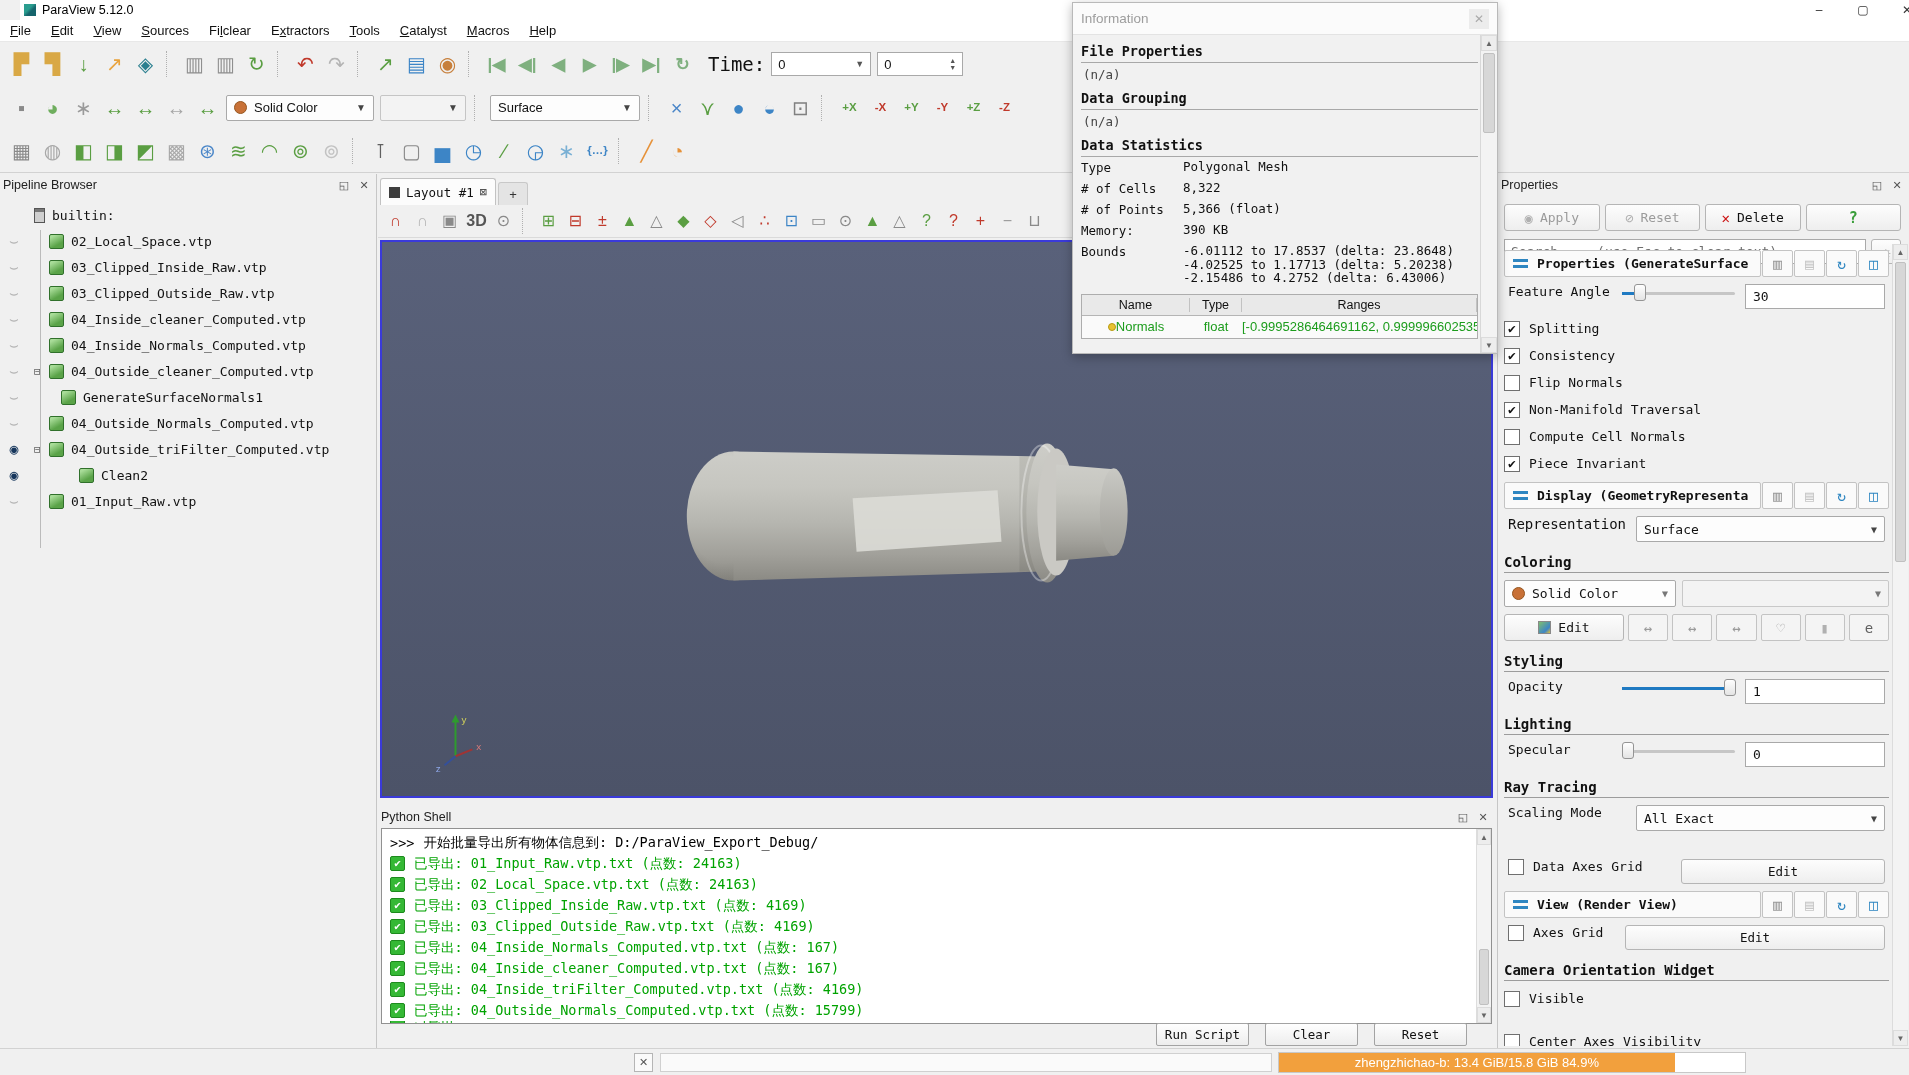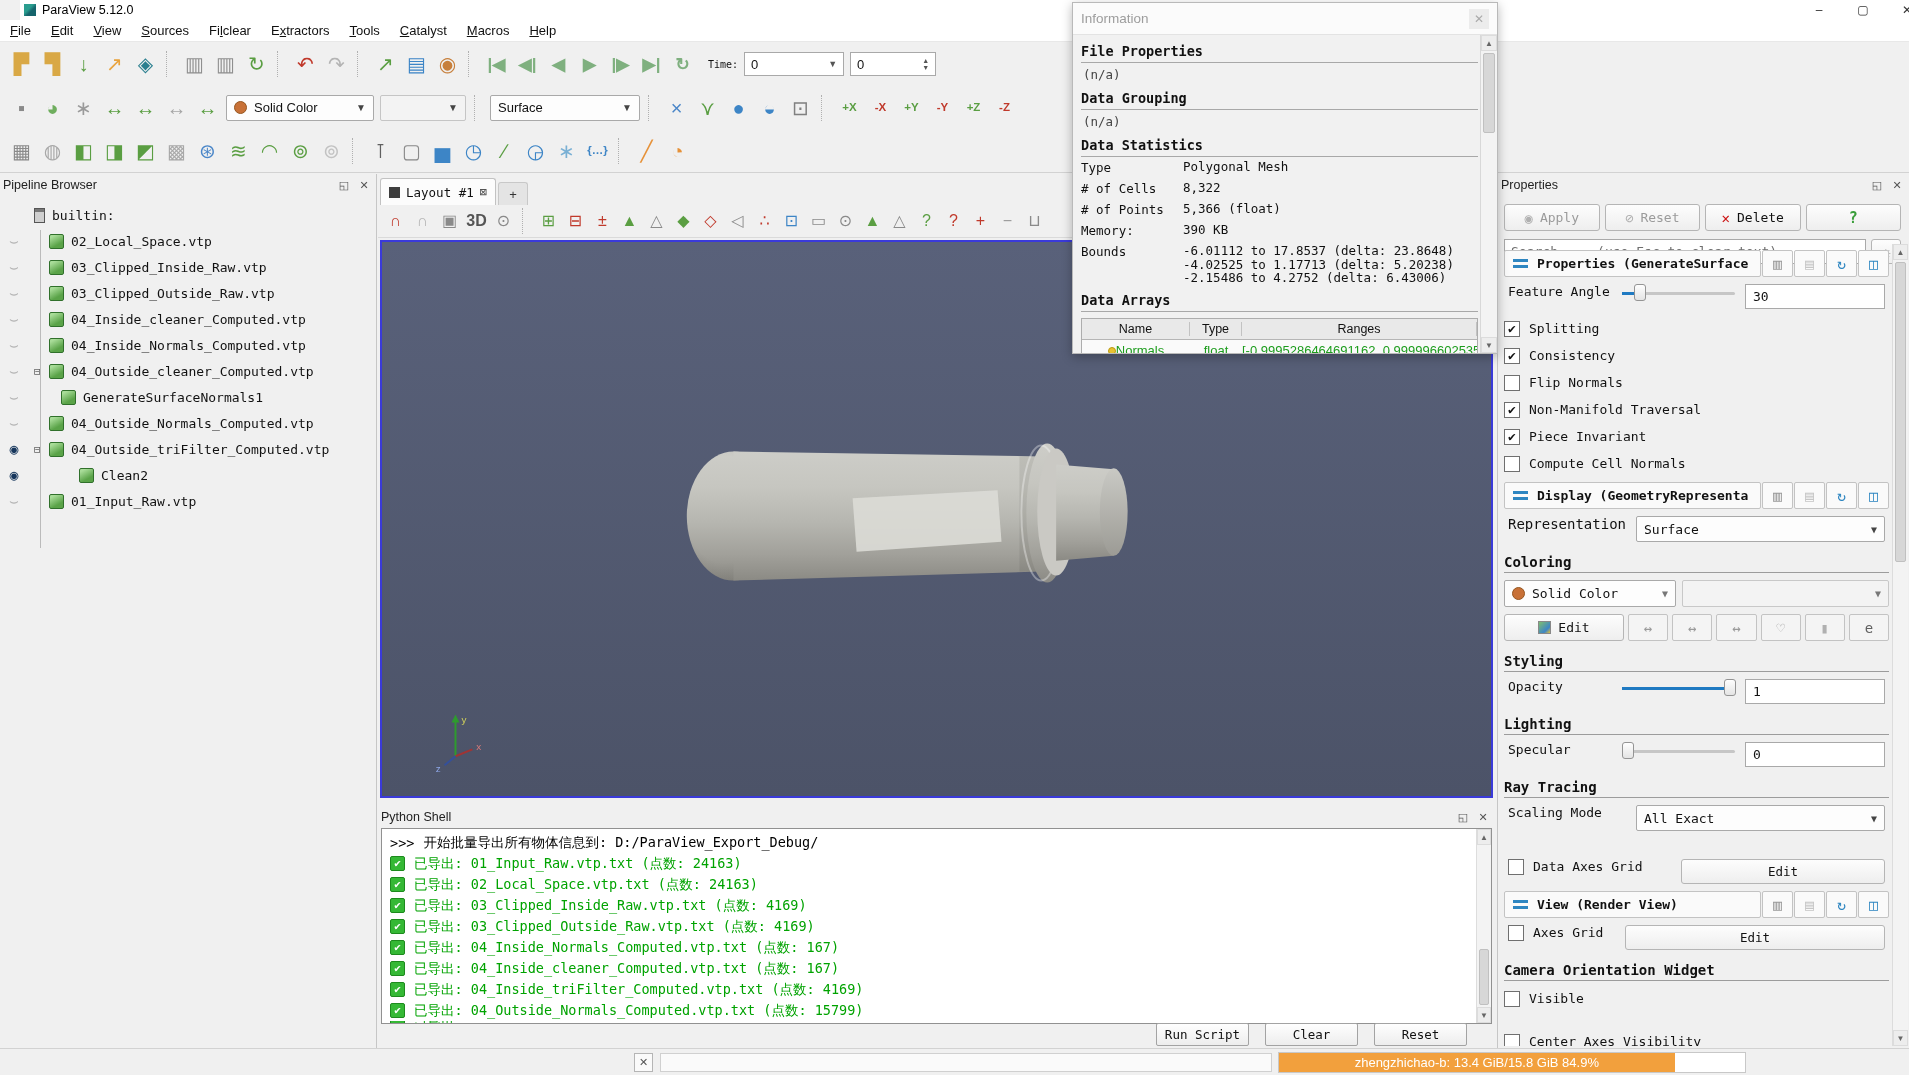--- a/index.html
+++ b/index.html
@@ -18,21 +18,21 @@
 
   
   .tbar { position:absolute; left:0; width:1909px; display:flex; align-items:center; padding-left:6px; background:#f0f0f0; }
   .tb1 { top:42px; height:44px; }
   .tb2 { top:86px; height:43px; }
   .tb3 { top:129px; height:44px; border-bottom:1px solid #d2d2d2; }
   .ticon { display:inline-flex; align-items:center; justify-content:center; width:31px; height:31px; font-size:20px; line-height:1; }
   .ticon.sm { font-size:11.5px; font-weight:bold; letter-spacing:0; }
   .tsep { width:9px; height:26px; border-left:1px dotted #b0b0b0; margin:0 4px 0 5px; }
   .vcr .ticon { font-size:17px; font-weight:bold; }
-  .tlabel-time { font-family:"DejaVu Sans Mono",monospace; font-size:10px; margin:0 6px 0 10px; }
+  .tlabel-time { font-family:"DejaVu Sans Mono",monospace; font-size:19px; margin:0 6px 0 10px; }
   .tfield { height:24px; border:1px solid #a9a9a9; background:#fff; display:inline-flex; align-items:center; padding:0 6px; font-size:13px; }
   .tfield .arr { margin-left:auto; color:#555; font-size:9px; padding-left:8px; }
   .spinarrows { display:inline-flex; flex-direction:column; justify-content:center; font-size:7px; color:#555; line-height:7px; margin-left:2px; }
   .combo { height:26px; border:1px solid #a9a9a9; background:#fdfdfd; border-radius:2px; display:inline-flex; align-items:center; padding:0 7px; font-size:13px; margin:0 3px; }
   .combo .arr { margin-left:auto; color:#444; font-size:10px; padding-left:8px; }
   .combo.disabled { background:#f3f3f3; color:#999; border-color:#c5c5c5; }
   .dot { width:13px; height:13px; border-radius:50%; background:#c87137; border:1px solid #96561f; margin-right:7px; flex:none; }
 
   
   .pipeline { position:absolute; left:0; top:174px; width:377px; height:874px; background:#f0f0f0; border-right:1px solid #c6c6c6; }
@@ -732,27 +732,27 @@
         <span class="cb"></span>
         <span>Flip Normals</span>
       </div>
 
       <div class="cbrow">
         <span class="cb checked"></span>
         <span>Non-Manifold Traversal</span>
       </div>
 
       <div class="cbrow">
+        <span class="cb"></span>
+        <span>Compute Cell Normals</span>
+      </div>
+
+      <div class="cbrow">
         <span class="cb checked"></span>
         <span>Piece Invariant</span>
-      </div>
-
-      <div class="cbrow">
-        <span class="cb"></span>
-        <span>Compute Cell Normals</span>
       </div>
 
     <div class="secbar">
       <span class="secmain">
           <span class="eqicon"></span>
           <span>Display (GeometryRepresenta</span>
         </span>
 
         <span class="secbtn" style="color: rgb(154, 154, 154);">▥</span>
 
@@ -911,21 +911,20 @@
         <span class="iv">390 KB</span>
       </div>
 
       <div class="irow">
         <span class="il">Bounds</span>
         <span class="iv">-6.01112 to 17.8537 (delta: 23.8648)
 -4.02525 to 1.17713 (delta: 5.20238)
 -2.15486 to 4.2752 (delta: 6.43006)</span>
       </div>
 
-    <div class="ihdr">Data Arrays</div>
     <div class="itable">
       <div class="ithead">
         <div class="c1">Name</div>
         <div class="c2">Type</div>
         <div class="c3">Ranges</div>
       </div>
       <div class="itrow">
         <span class="c1">
             <span class="ydot"></span>
             <span>Normals</span>

